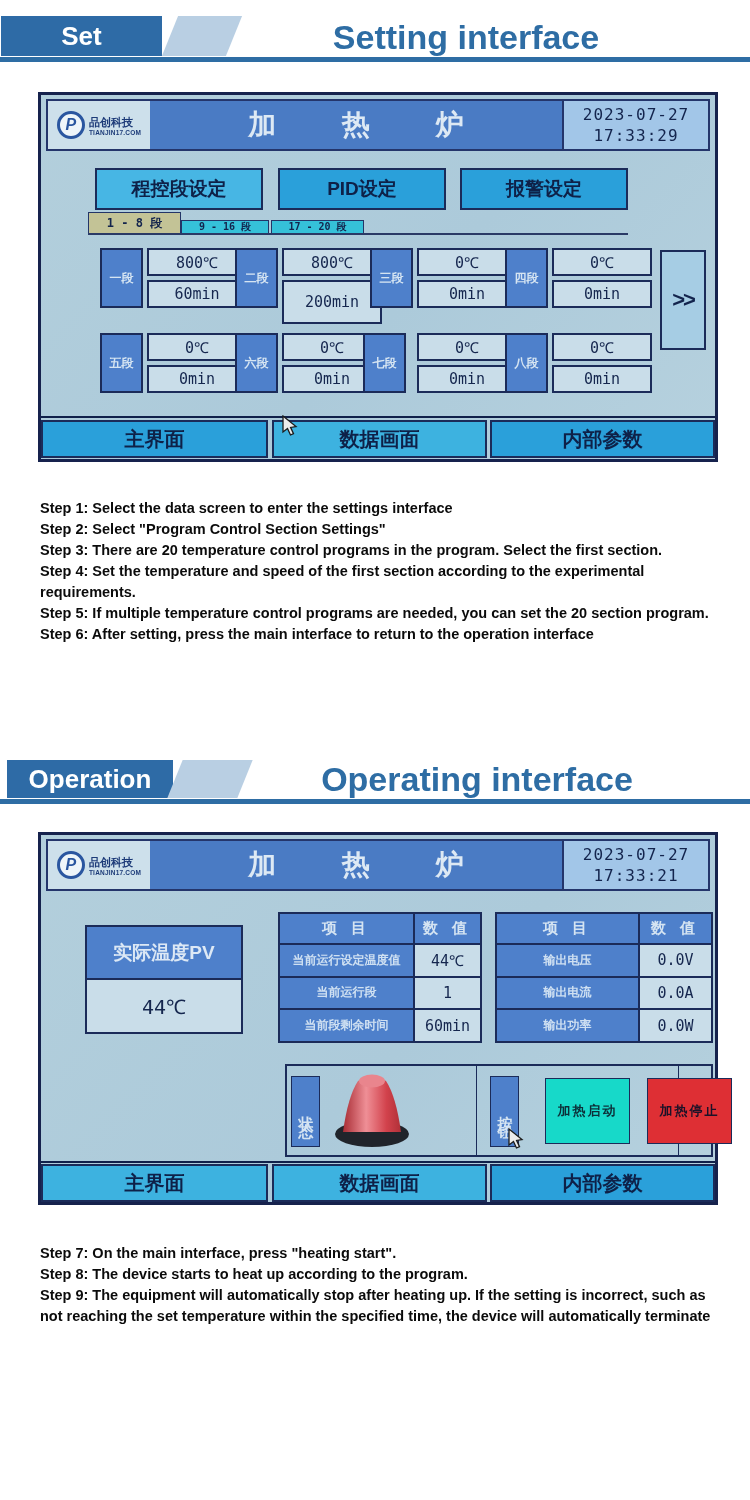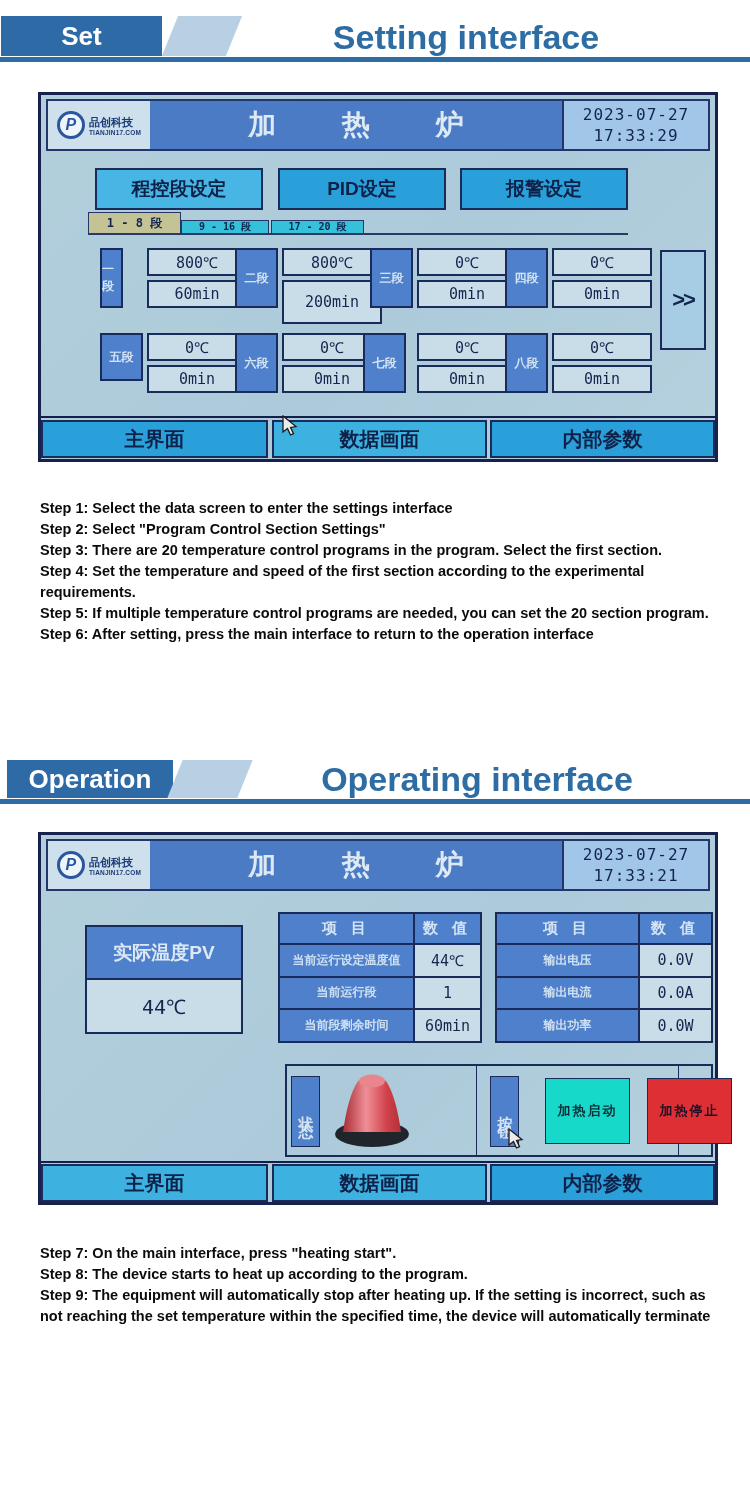--- a/index.html
+++ b/index.html
@@ -161,37 +161,37 @@
 
   <div class="hmi-btn menu-btn active" style="left:54px; top:73px; width:168px; height:42px;">程控段设定</div>
   <div class="hmi-btn menu-btn" style="left:237px; top:73px; width:168px; height:42px;">PID设定</div>
   <div class="hmi-btn menu-btn" style="left:419px; top:73px; width:168px; height:42px;">报警设定</div>
 
   <div class="tab" style="left:47px; top:117px; width:93px; height:22px; background:#c3c396; font-size:12px;">1 - 8 段</div>
   <div class="tab" style="left:140px; top:125px; width:88px; height:14px; background:#35c1d9; font-size:10px;">9 - 16 段</div>
   <div class="tab" style="left:230px; top:125px; width:93px; height:14px; background:#35c1d9; font-size:10px;">17 - 20 段</div>
   <div class="hline" style="left:47px; top:138px; width:540px; height:2px;"></div>
 
-  <div class="seg-label" style="left:59px; top:153px; width:23px; height:60px;">一段</div>
+  <div class="seg-label" style="left:59px; top:153px; width:43px; height:60px;">一段</div>
   <div class="seg-val" style="left:106px; top:153px; width:100px; height:28px;">800℃</div>
   <div class="seg-val" style="left:106px; top:185px; width:100px; height:28px;">60min</div>
 
   <div class="seg-label" style="left:194px; top:153px; width:43px; height:60px;">二段</div>
   <div class="seg-val" style="left:241px; top:153px; width:100px; height:28px;">800℃</div>
   <div class="seg-val" style="left:241px; top:185px; width:100px; height:44px;">200min</div>
 
   <div class="seg-label" style="left:329px; top:153px; width:43px; height:60px;">三段</div>
   <div class="seg-val" style="left:376px; top:153px; width:100px; height:28px;">0℃</div>
   <div class="seg-val" style="left:376px; top:185px; width:100px; height:28px;">0min</div>
 
   <div class="seg-label" style="left:464px; top:153px; width:43px; height:60px;">四段</div>
   <div class="seg-val" style="left:511px; top:153px; width:100px; height:28px;">0℃</div>
   <div class="seg-val" style="left:511px; top:185px; width:100px; height:28px;">0min</div>
 
-  <div class="seg-label" style="left:59px; top:238px; width:43px; height:48px;">五段</div>
+  <div class="seg-label" style="left:59px; top:238px; width:43px; height:60px;">五段</div>
   <div class="seg-val" style="left:106px; top:238px; width:100px; height:28px;">0℃</div>
   <div class="seg-val" style="left:106px; top:270px; width:100px; height:28px;">0min</div>
 
   <div class="seg-label" style="left:194px; top:238px; width:43px; height:60px;">六段</div>
   <div class="seg-val" style="left:241px; top:238px; width:100px; height:28px;">0℃</div>
   <div class="seg-val" style="left:241px; top:270px; width:100px; height:28px;">0min</div>
 
   <div class="seg-label" style="left:322px; top:238px; width:43px; height:60px;">七段</div>
   <div class="seg-val" style="left:376px; top:238px; width:100px; height:28px;">0℃</div>
   <div class="seg-val" style="left:376px; top:270px; width:100px; height:28px;">0min</div>

